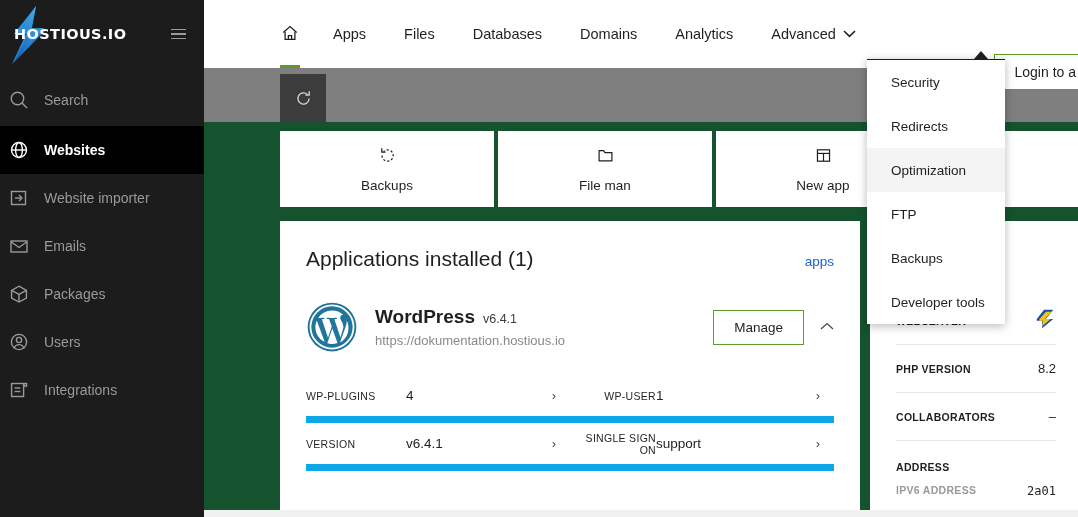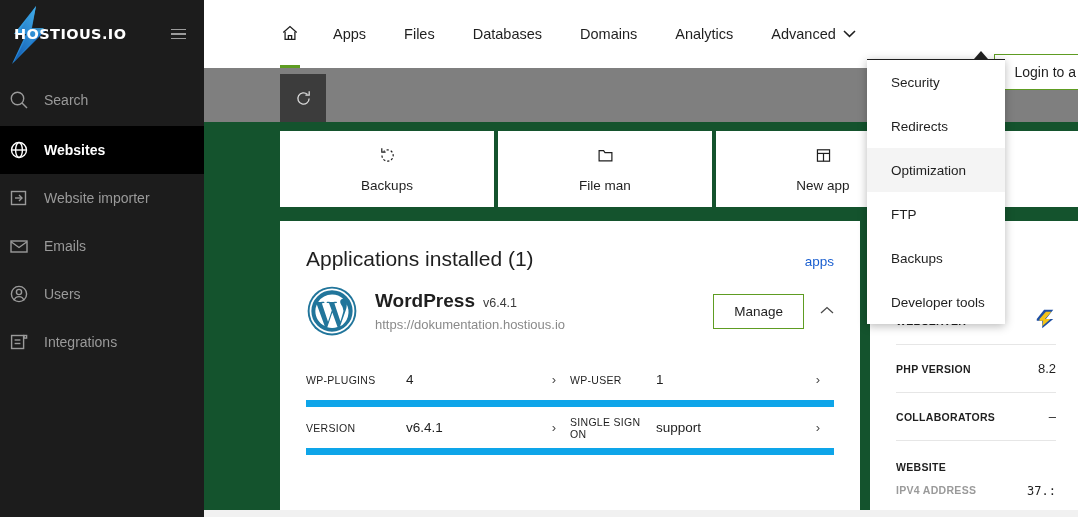--- a/index.html
+++ b/index.html
@@ -106,39 +106,39 @@
 
   
   .panels { position: absolute; left: 76px; right: 0; top: 99px; bottom: 0; display: flex; gap: 10px; }
   .apps-panel { background: #ffffff; width: 580px; flex: 0 0 580px; padding: 26px 26px 0 26px; position: relative; }
   .panel-title { font-size: 21px; color: #1f1f1f; font-weight: normal; }
   .all-apps-link {
     position: absolute; right: 26px; top: 33px;
     font-size: 13.5px; color: #1a5fd0; cursor: pointer;
   }
 
-  .app-row { display: flex; align-items: center; margin-top: 14px; }
+  .app-row { display: flex; align-items: center; margin-top: 30px; }
   .wp-logo { width: 52px; height: 52px; flex: 0 0 52px; }
   .app-meta { margin-left: 17px; }
   .app-name-line { display: flex; align-items: baseline; gap: 8px; }
   .app-name { font-size: 19px; color: #1f1f1f; font-weight: bold; }
   .app-ver { font-size: 12.5px; color: #3c3c3c; }
   .app-url { font-size: 13px; color: #8a8a8a; margin-top: 5px; }
   .manage-btn {
     margin-left: auto; border: 1px solid #5e9c22; background: #ffffff;
     color: #1f1f1f; font-size: 13.5px; padding: 9px 20px; cursor: pointer;
     font-family: "Liberation Sans", sans-serif;
   }
   .collapse-caret { margin-left: 16px; color: #4a4a4a; font-size: 12px; cursor: pointer; }
 
   .kv-table { margin-top: 22px; }
   .kv-row { display: flex; border-bottom: 7px solid #0ea5e9; height: 48px; align-items: center; }
   .kv-cell { flex: 1 1 0; display: flex; align-items: center; height: 100%; cursor: pointer; }
   .kv-key { font-size: 10.5px; color: #1f1f1f; letter-spacing: 0.3px; width: 100px; flex: 0 0 100px; }
-  .kv-key.wide { width: 86px; flex: 0 0 86px; }
+  .kv-key.wide { width: 86px; flex: 0 0 86px; text-align: right; }
   .kv-val { font-size: 13.5px; color: #1f1f1f; flex: 1; }
   .kv-arrow { color: #4a4a4a; font-size: 13px; padding-right: 14px; }
 
   
   .glance-panel { background: #ffffff; flex: 1; padding: 26px 22px 0 26px; overflow: hidden; }
   .g-row { display: flex; align-items: center; justify-content: space-between; height: 48px; border-bottom: 1px solid #e6e6e6; }
   .g-key { font-size: 10.5px; color: #1f1f1f; letter-spacing: 0.3px; font-weight: bold; }
   .g-val { font-size: 13px; color: #1f1f1f; }
   .g-rows { margin-top: 26px; }
   .g-section-title { font-size: 10.5px; color: #1f1f1f; letter-spacing: 0.3px; font-weight: bold; margin-top: 20px; }
@@ -231,20 +231,31 @@
     <div class="nav-item">
       <span class="ic">
         <svg viewBox="0 0 22 22">
             <rect x="3" y="6" width="16" height="11"></rect>
             <polyline points="3,6.8 11,12.5 19,6.8"></polyline>
           </svg>
       </span>
       <span>Emails</span>
     </div>
 
+    <div class="nav-item">
+      <span class="ic">
+        <svg viewBox="0 0 22 22">
+            <polygon points="11,3.2 18.4,7.3 18.4,15 11,19 3.6,15 3.6,7.3"></polygon>
+            <line x1="3.6" y1="7.3" x2="11" y2="11.3"></line>
+            <line x1="18.4" y1="7.3" x2="11" y2="11.3"></line>
+            <line x1="11" y1="11.3" x2="11" y2="19"></line>
+          </svg>
+      </span>
+      <span>Packages</span>
+    </div>
 
     <div class="nav-item">
       <span class="ic">
         <svg viewBox="0 0 22 22">
             <circle cx="11" cy="11" r="7.6"></circle>
             <circle cx="11" cy="9" r="2.6"></circle>
             <path d="M5.9 17.4c1-2.6 3-3.8 5.1-3.8s4.1 1.2 5.1 3.8"></path>
           </svg>
       </span>
       <span>Users</span>
@@ -414,25 +425,21 @@
             </div>
             <div class="g-row">
               <span class="g-key">PHP VERSION</span>
               <span class="g-val">8.2</span>
             </div>
             <div class="g-row">
               <span class="g-key">COLLABORATORS</span>
               <span class="g-val">–</span>
             </div>
           </div>
-          <div class="g-section-title">WEBSITE</div>
-          <div class="g-sub">
-            <span class="g-sub-key">IPV4 ADDRESS</span>
-            <span class="g-sub-val">37.:</span>
-          </div>
+          <div class="g-section-title">ADDRESS</div>
           <div class="g-sub">
             <span class="g-sub-key">IPV6 ADDRESS</span>
             <span class="g-sub-val">2a01</span>
           </div>
         </div>
 
       </div>
     </div>
 
     <div class="dd-caret"></div>

